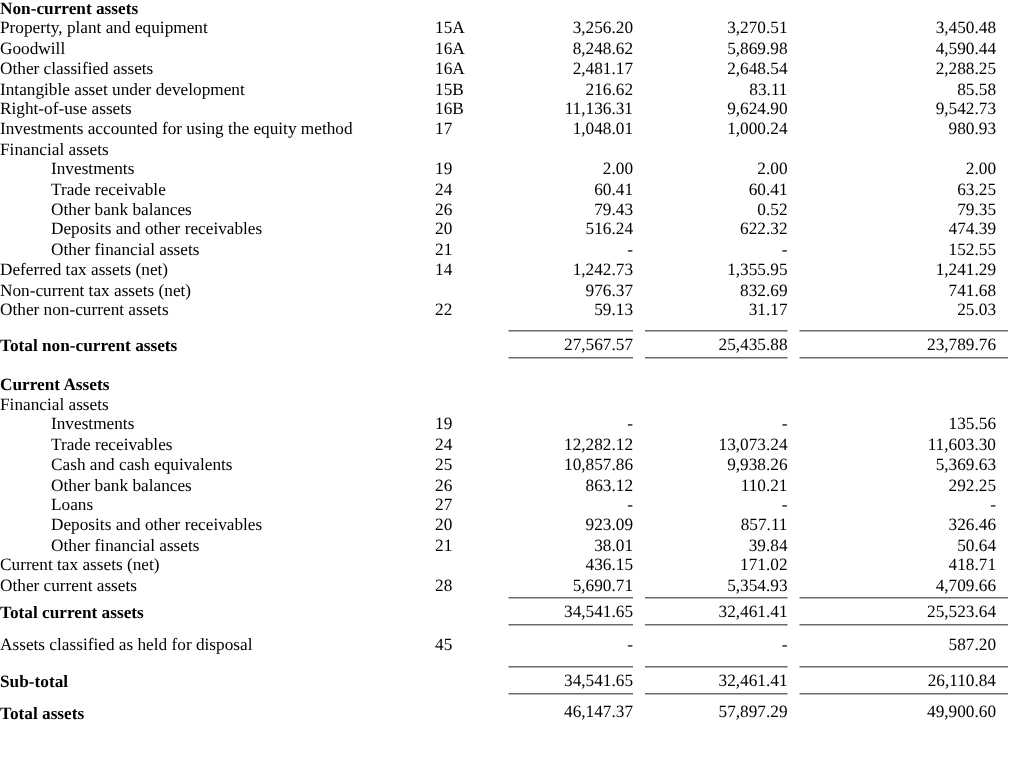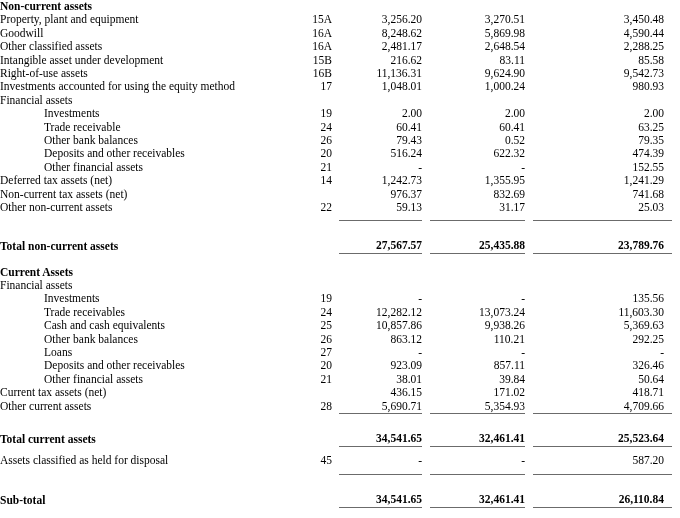--- a/index.html
+++ b/index.html
@@ -38,40 +38,40 @@
   col.c-note  { width: 42px; }
   col.c-gapA  { width: 7px; }
   col.c-v1    { width: 83px; }
   col.c-gap1  { width: 8px; }
   col.c-v2    { width: 95px; }
   col.c-gap2  { width: 8px; }
   col.c-v3    { width: 139px; }
   col.c-tail  { width: 8px; }
 
   td.label { padding-left: 25px; }
-  td.label.indent { padding-left: 44px; }
-  td.note { text-align: right; padding-right: 6px; }
+  td.label.indent { padding-left: 34px; }
+  td.note { text-align: left; padding-right: 6px; }
   td.val { text-align: right; padding-right: 8px; }
   td.val.v3 { padding-right: 8px; }
 
   .bold { font-weight: bold; }
 
   tr.spacer td { height: 12px; line-height: 12px; }
   tr.spacer-sm td { height: 7px; line-height: 7px; }
   tr.spacer-xs td { height: 5px; line-height: 5px; }
   td.rule-bottom {
     border-bottom: 1.1px solid #6b6b6b;
   }
   td.rule-both {
     border-top: 1.1px solid #6b6b6b;
     border-bottom: 1.1px solid #6b6b6b;
   }
   tr.total-row td.val {
-    font-weight: bold;
-    padding-top: 16px;
+    font-weight: normal;
+    padding-top: 1px;
     padding-bottom: 1px;
     height: 15px;
     line-height: 14px;
   }
   tr.rule-only td { height: 3px; line-height: 3px; font-size: 0; }
   tr.rule-only td.rl { border-top: 1.1px solid #6b6b6b; }
 </style>
 </head>
 <body>
 

